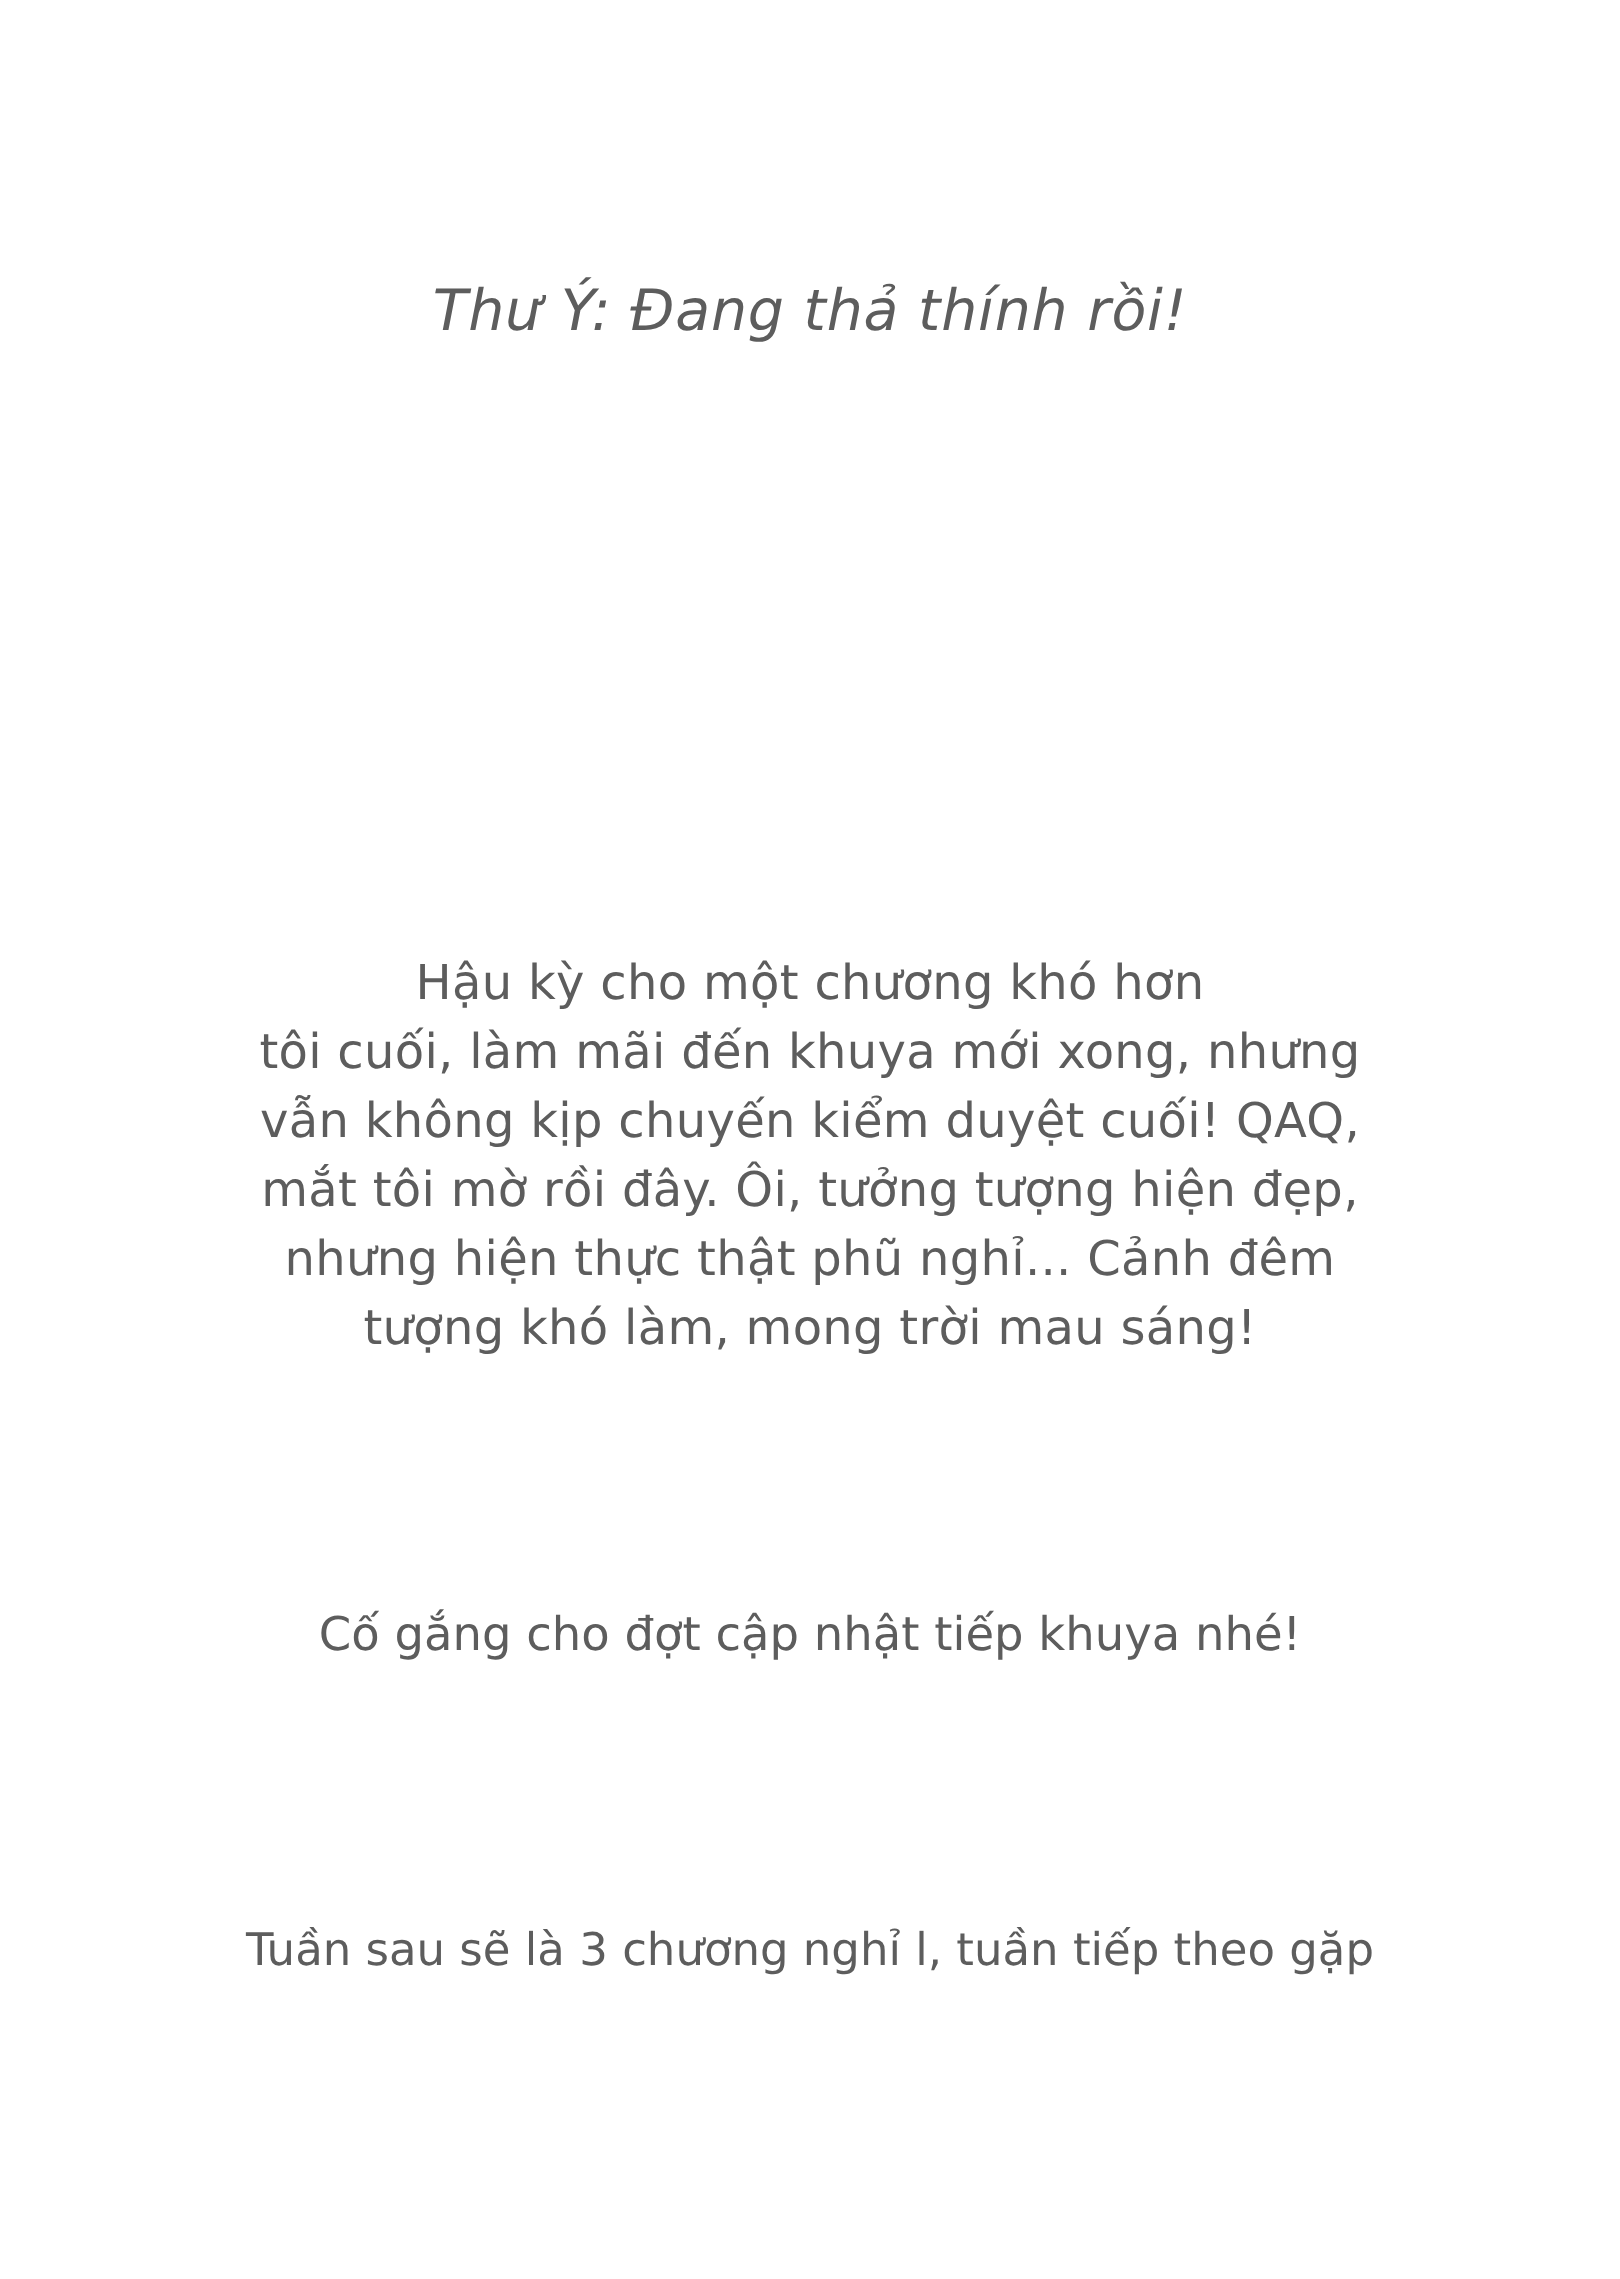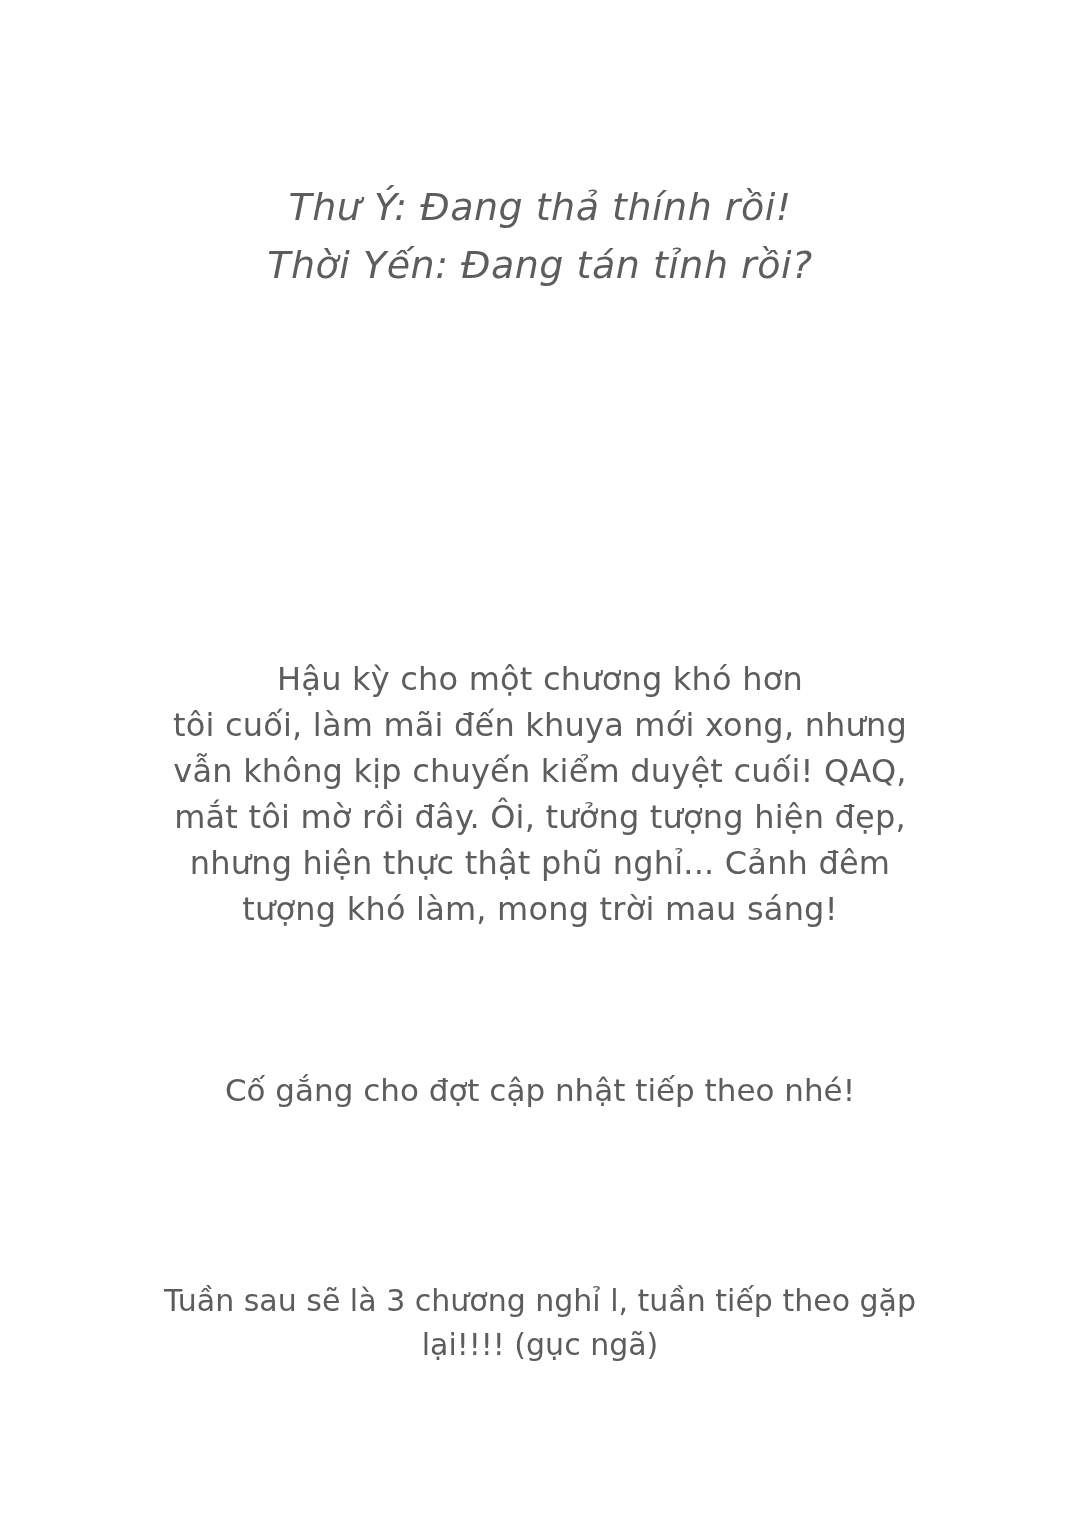--- a/index.html
+++ b/index.html
@@ -33,21 +33,21 @@
     font-size: 38px;
     line-height: 58px;
     letter-spacing: 0.5px;
     font-style: italic;
   }
   .heading .line {
     display: block;
     white-space: nowrap;
   }
   .body-note {
-    top: 656px;
+    top: 632px;
     font-size: 32px;
     line-height: 46px;
     letter-spacing: 0.2px;
   }
   .body-note .line {
     display: block;
     white-space: nowrap;
   }
   .encourage {
     top: 1068px;
@@ -68,34 +68,32 @@
     white-space: nowrap;
   }
 </style>
 </head>
 <body>
 
 <div class="page">
 
   <div class="block heading">
     <span class="line">Thư Ý: Đang thả thính rồi!</span>
-    <span class="line">Thời Yến: Đang tán tỉnh rồi?</span>
   </div>
 
   <div class="block body-note">
     <span class="line">Hậu kỳ cho một chương khó hơn</span>
     <span class="line">tôi cuối, làm mãi đến khuya mới xong, nhưng</span>
     <span class="line">vẫn không kịp chuyến kiểm duyệt cuối! QAQ,</span>
     <span class="line">mắt tôi mờ rồi đây. Ôi, tưởng tượng hiện đẹp,</span>
     <span class="line">nhưng hiện thực thật phũ nghỉ... Cảnh đêm</span>
     <span class="line">tượng khó làm, mong trời mau sáng!</span>
   </div>
 
   <div class="block encourage">
-    <span class="line">Cố gắng cho đợt cập nhật tiếp theo nhé!</span>
+    <span class="line">Cố gắng cho đợt cập nhật tiếp khuya nhé!</span>
   </div>
 
   <div class="block footer-note">
     <span class="line">Tuần sau sẽ là 3 chương nghỉ l, tuần tiếp theo gặp</span>
-    <span class="line">lại!!!! (gục ngã)</span>
   </div>
 
 </div>
 
 </body></html>

